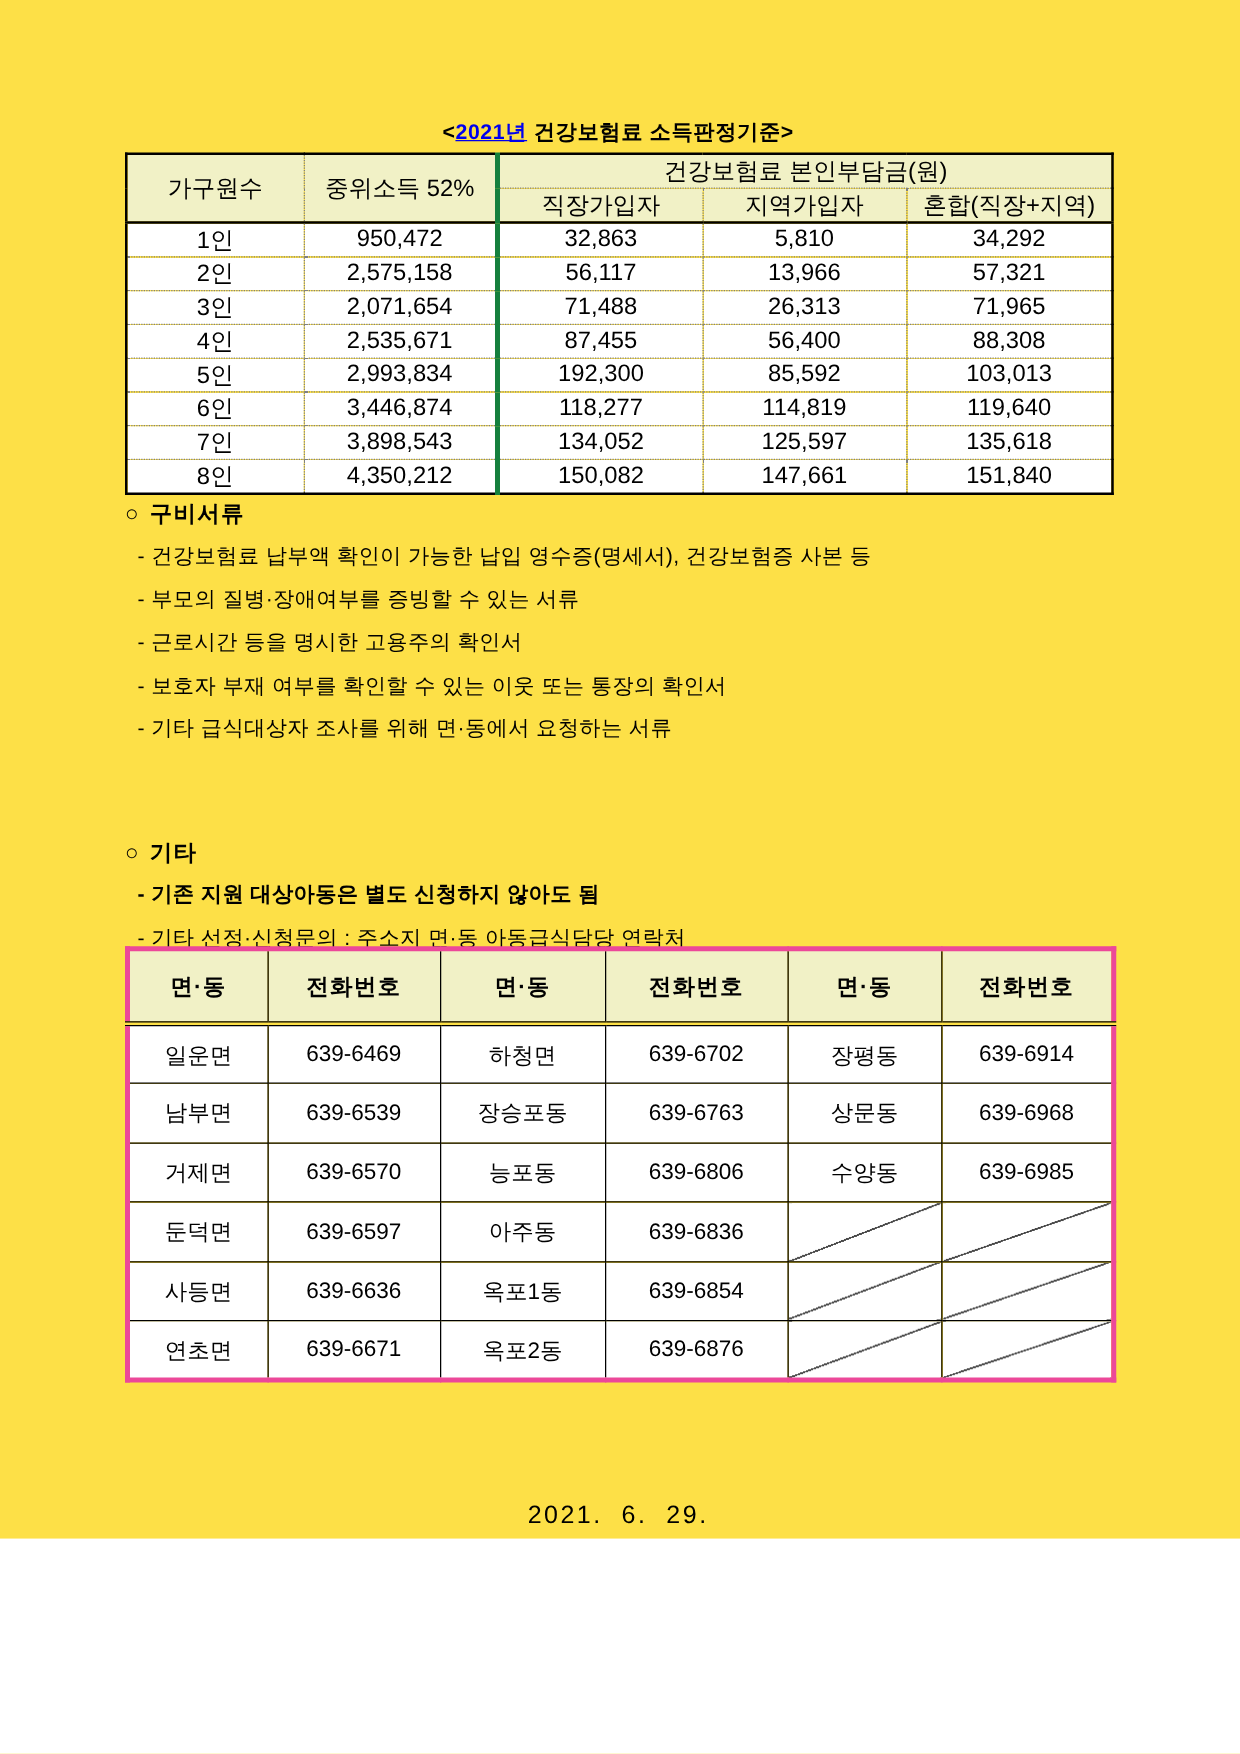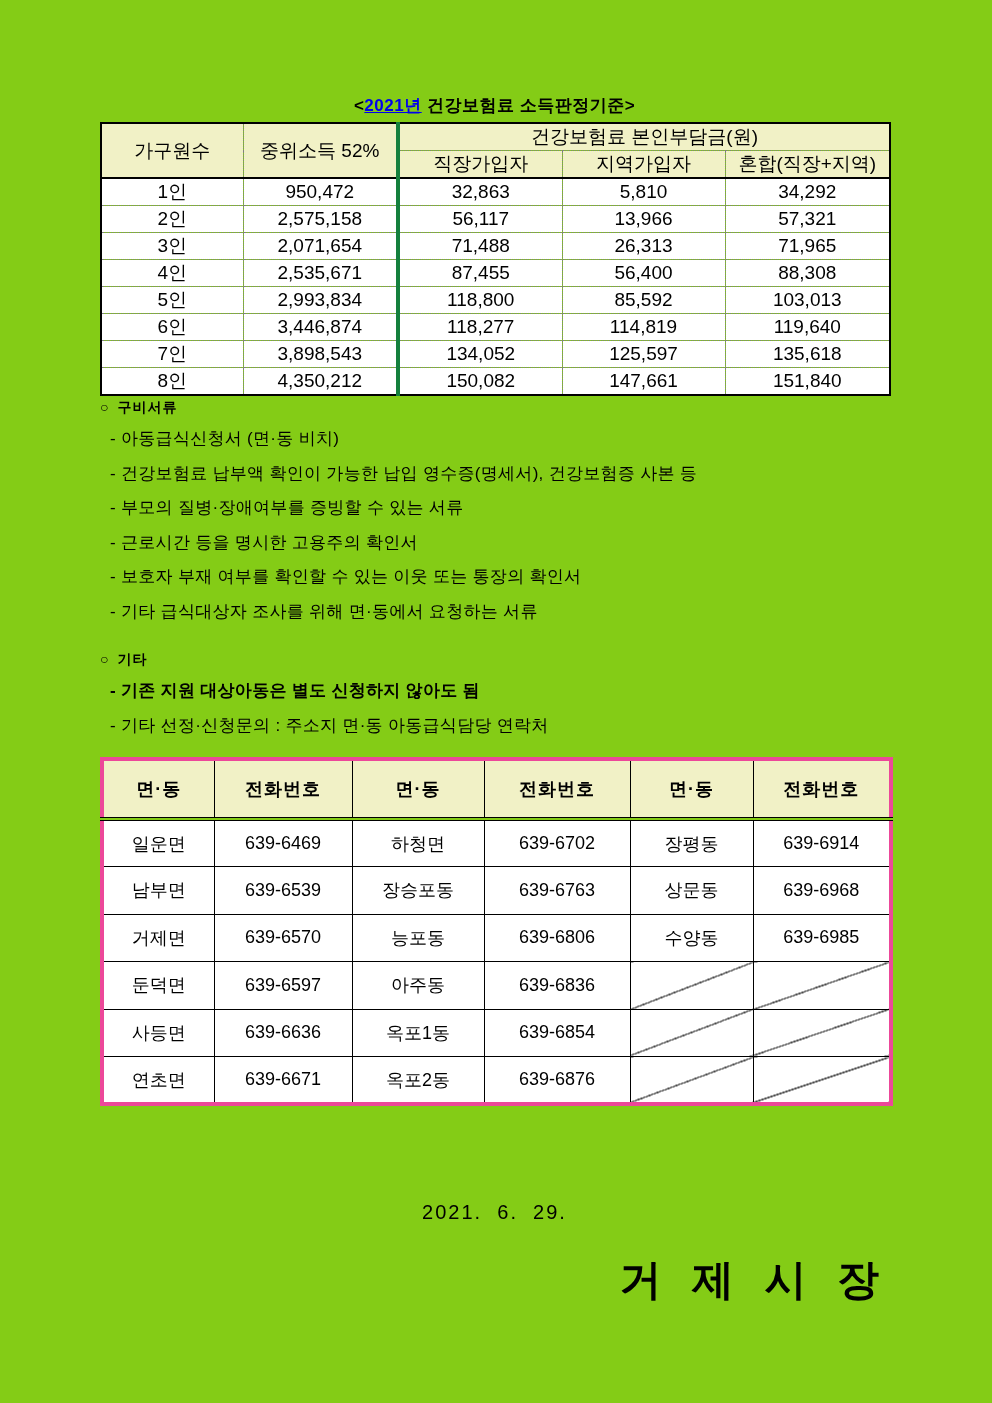--- a/index.html
+++ b/index.html
@@ -3,22 +3,22 @@
 <meta charset="utf-8">
 <style>
   :root{
     --header-bg:#f1f1c6;
     --link-blue:#0000ee;
   }
   *{box-sizing:border-box;}
   html,body{margin:0;padding:0;background:#ffffff;}
   .page{
     position:relative;
-    width:992px;height:1403px;
-    background:#84cc16;
+    width:992px;height:1231px;
+    background:#fde047;
     color:#000;
     font-family:"Liberation Sans","DejaVu Sans",sans-serif;
     overflow:hidden;
   }
   
   .doc-title{
     position:absolute;top:94px;left:100px;width:789px;
     text-align:center;font-size:17px;font-weight:bold;letter-spacing:0.5px;
   }
   .year-link{color:var(--link-blue);text-decoration:underline;cursor:pointer;}
@@ -32,22 +32,22 @@
     border:1px dotted #808080;text-align:center;vertical-align:middle;
     font-weight:normal;padding:0 2px;overflow:hidden;white-space:nowrap;
   }
   .income-table thead th{background:var(--header-bg);height:27px;}
   .income-table tbody td{height:26px;background:#fff;}
   .income-table tbody tr:first-child td{border-top:2px solid #000;}
   .income-table .group-left{border-left:4px solid #15803d;}
   
   .section{position:absolute;left:100px;width:810px;}
   .section-docs{top:399px;}
-  .section-etc{top:651px;}
-  .section-head{font-size:14px;margin:0 0 5px 0;}
+  .section-etc{top:670px;}
+  .section-head{font-size:18px;margin:0 0 5px 0;}
   .section-head .bullet{font-weight:normal;margin-right:9px;}
   .section-head .label{font-weight:bold;letter-spacing:1px;}
   .item{font-size:17px;line-height:34.5px;padding-left:10px;letter-spacing:0.3px;}
   .item.bold{font-weight:bold;}
   
   .contacts-table{
     position:absolute;top:757px;left:100px;width:789px;
     border:4px solid #ec4899;font-size:18px;
   }
   .contacts-table th,.contacts-table td{
@@ -130,21 +130,21 @@
       <tr>
           <td>4인</td>
           <td>2,535,671</td>
           <td class="group-left">87,455</td>
           <td>56,400</td>
           <td>88,308</td>
         </tr>
       <tr>
           <td>5인</td>
           <td>2,993,834</td>
-          <td class="group-left">118,800</td>
+          <td class="group-left">192,300</td>
           <td>85,592</td>
           <td>103,013</td>
         </tr>
       <tr>
           <td>6인</td>
           <td>3,446,874</td>
           <td class="group-left">118,277</td>
           <td>114,819</td>
           <td>119,640</td>
         </tr>
@@ -160,21 +160,20 @@
           <td>4,350,212</td>
           <td class="group-left">150,082</td>
           <td>147,661</td>
           <td>151,840</td>
         </tr>
     </tbody>
   </table>
 
   <div class="section section-docs">
     <div class="section-head"><span class="bullet">○</span><span class="label">구비서류</span></div>
-    <div class="item">- 아동급식신청서 (면·동 비치)</div>
     <div class="item">- 건강보험료 납부액 확인이 가능한 납입 영수증(명세서), 건강보험증 사본 등</div>
     <div class="item">- 부모의 질병·장애여부를 증빙할 수 있는 서류</div>
     <div class="item">- 근로시간 등을 명시한 고용주의 확인서</div>
     <div class="item">- 보호자 부재 여부를 확인할 수 있는 이웃 또는 통장의 확인서</div>
     <div class="item">- 기타 급식대상자 조사를 위해 면·동에서 요청하는 서류</div>
   </div>
 
   <div class="section section-etc">
     <div class="section-head"><span class="bullet">○</span><span class="label">기타</span></div>
     <div class="item bold">- 기존 지원 대상아동은 별도 신청하지 않아도 됨</div>

